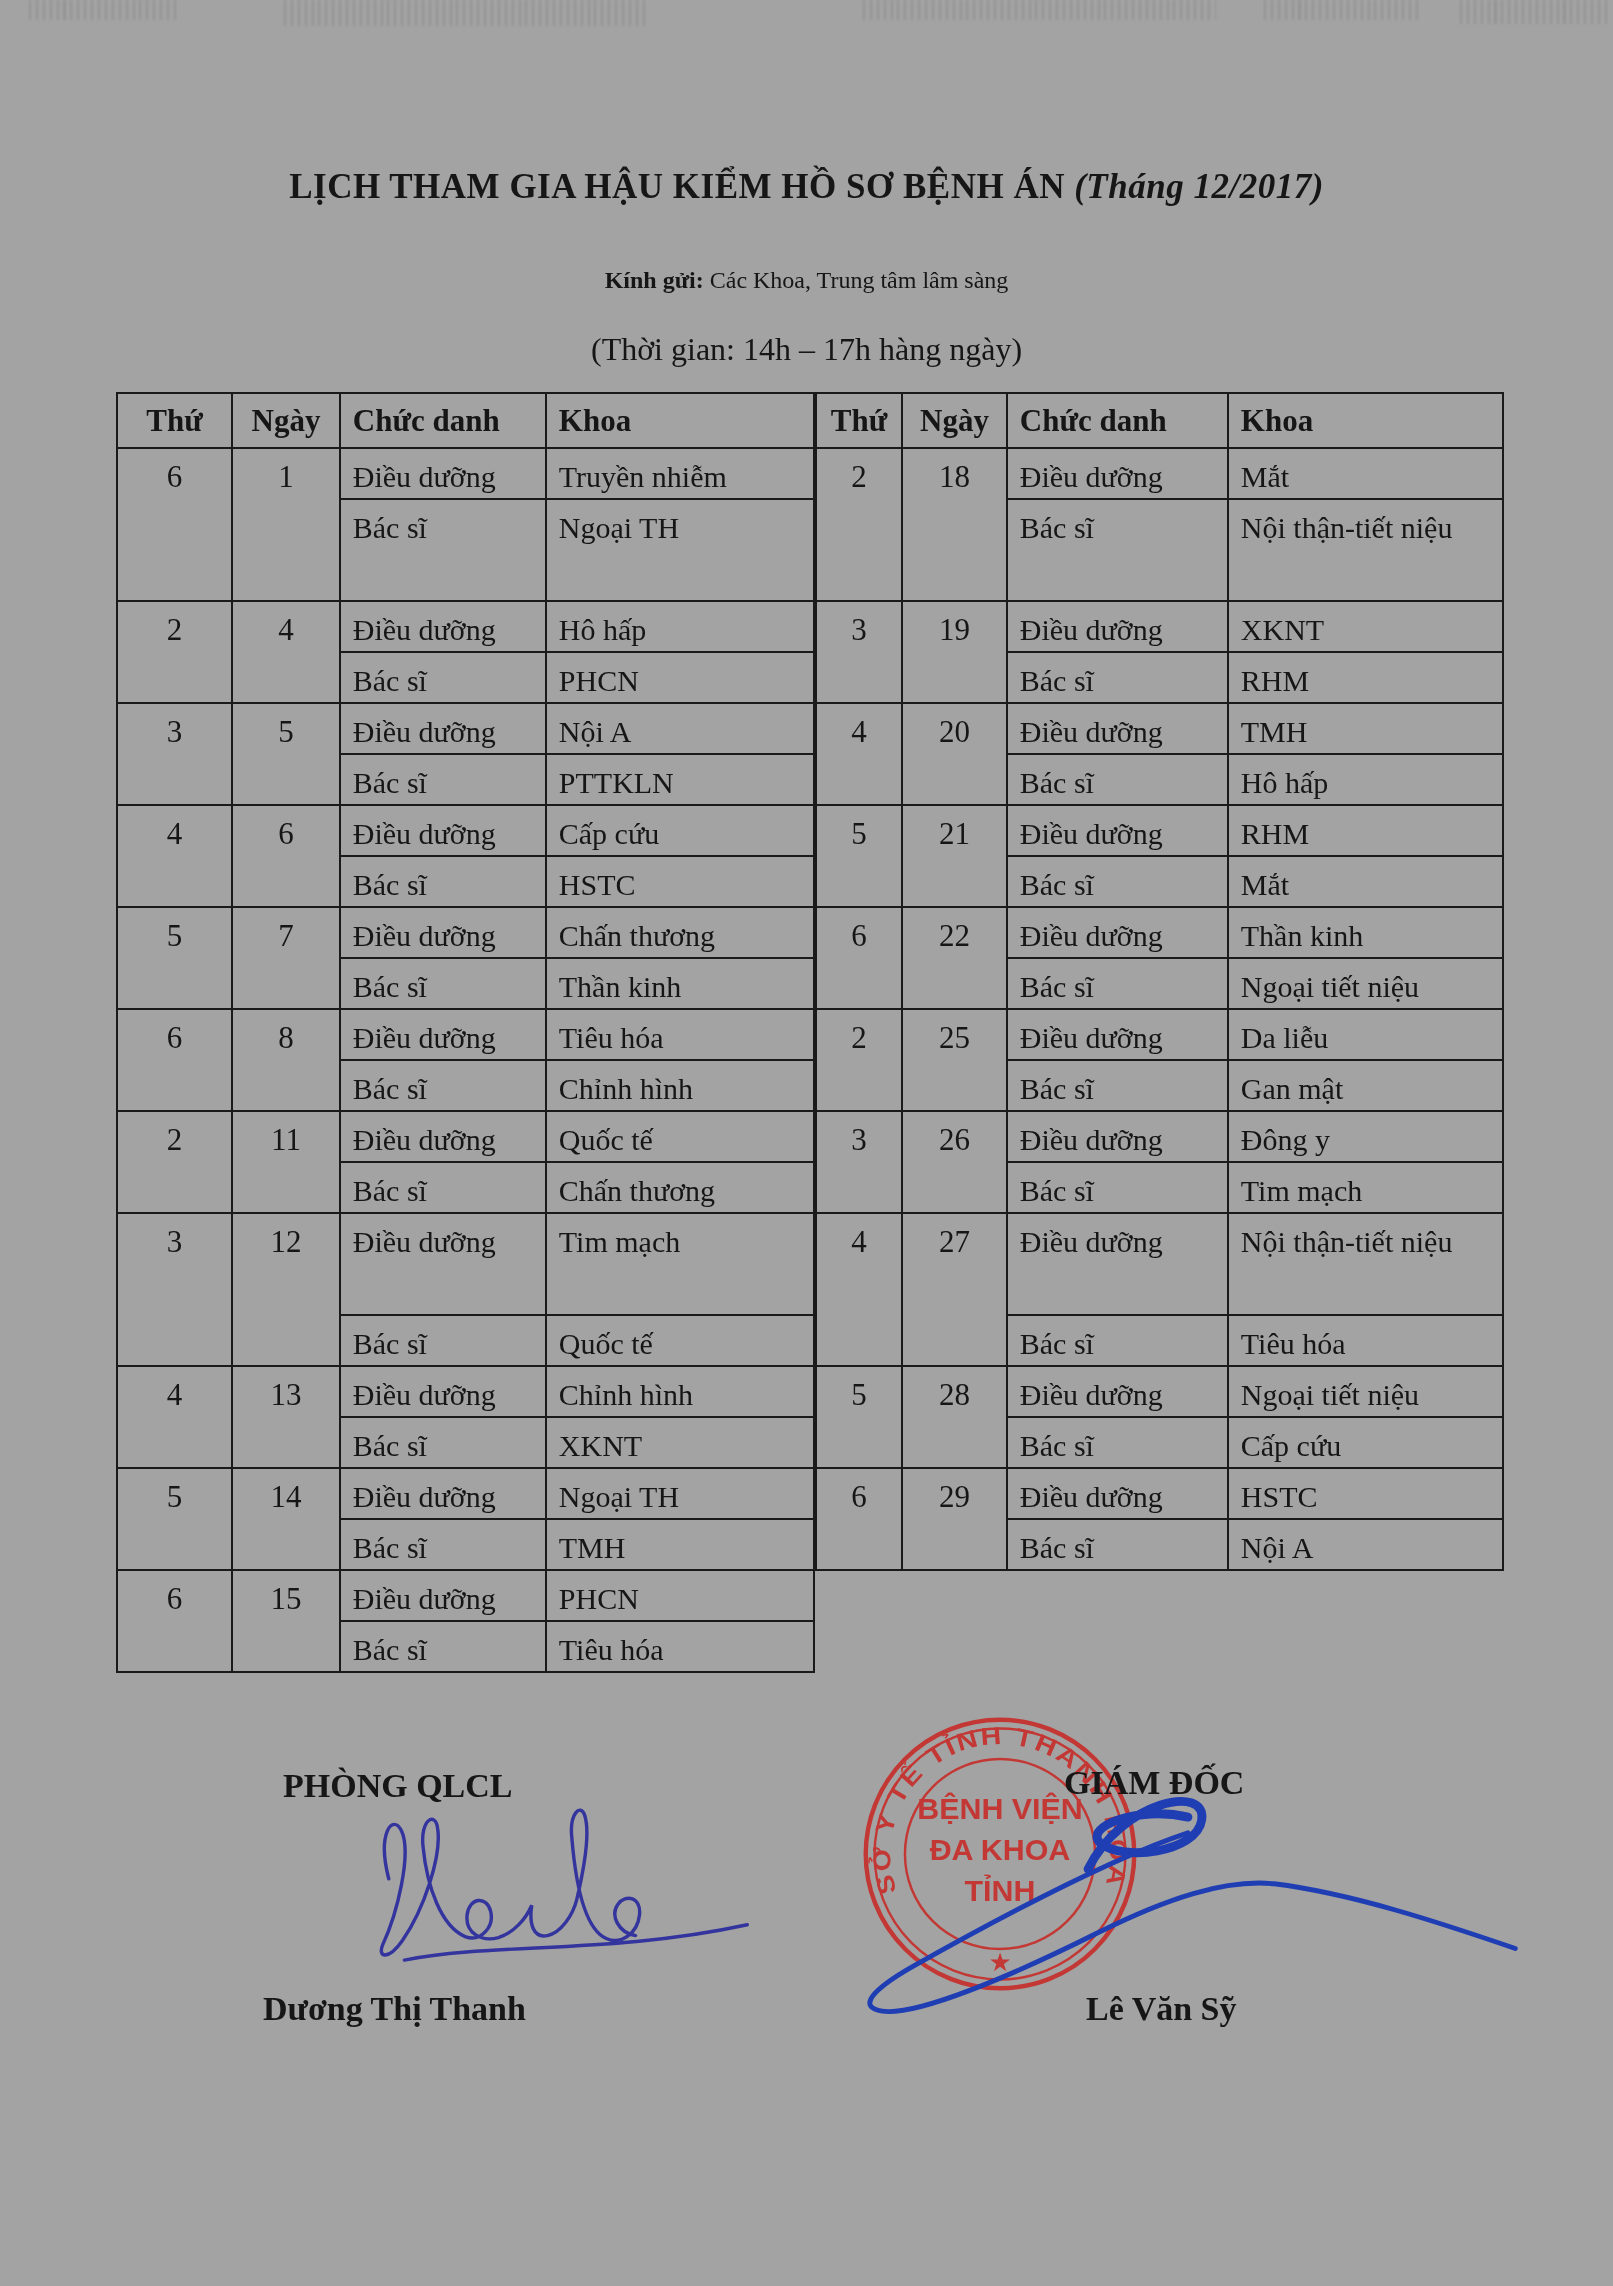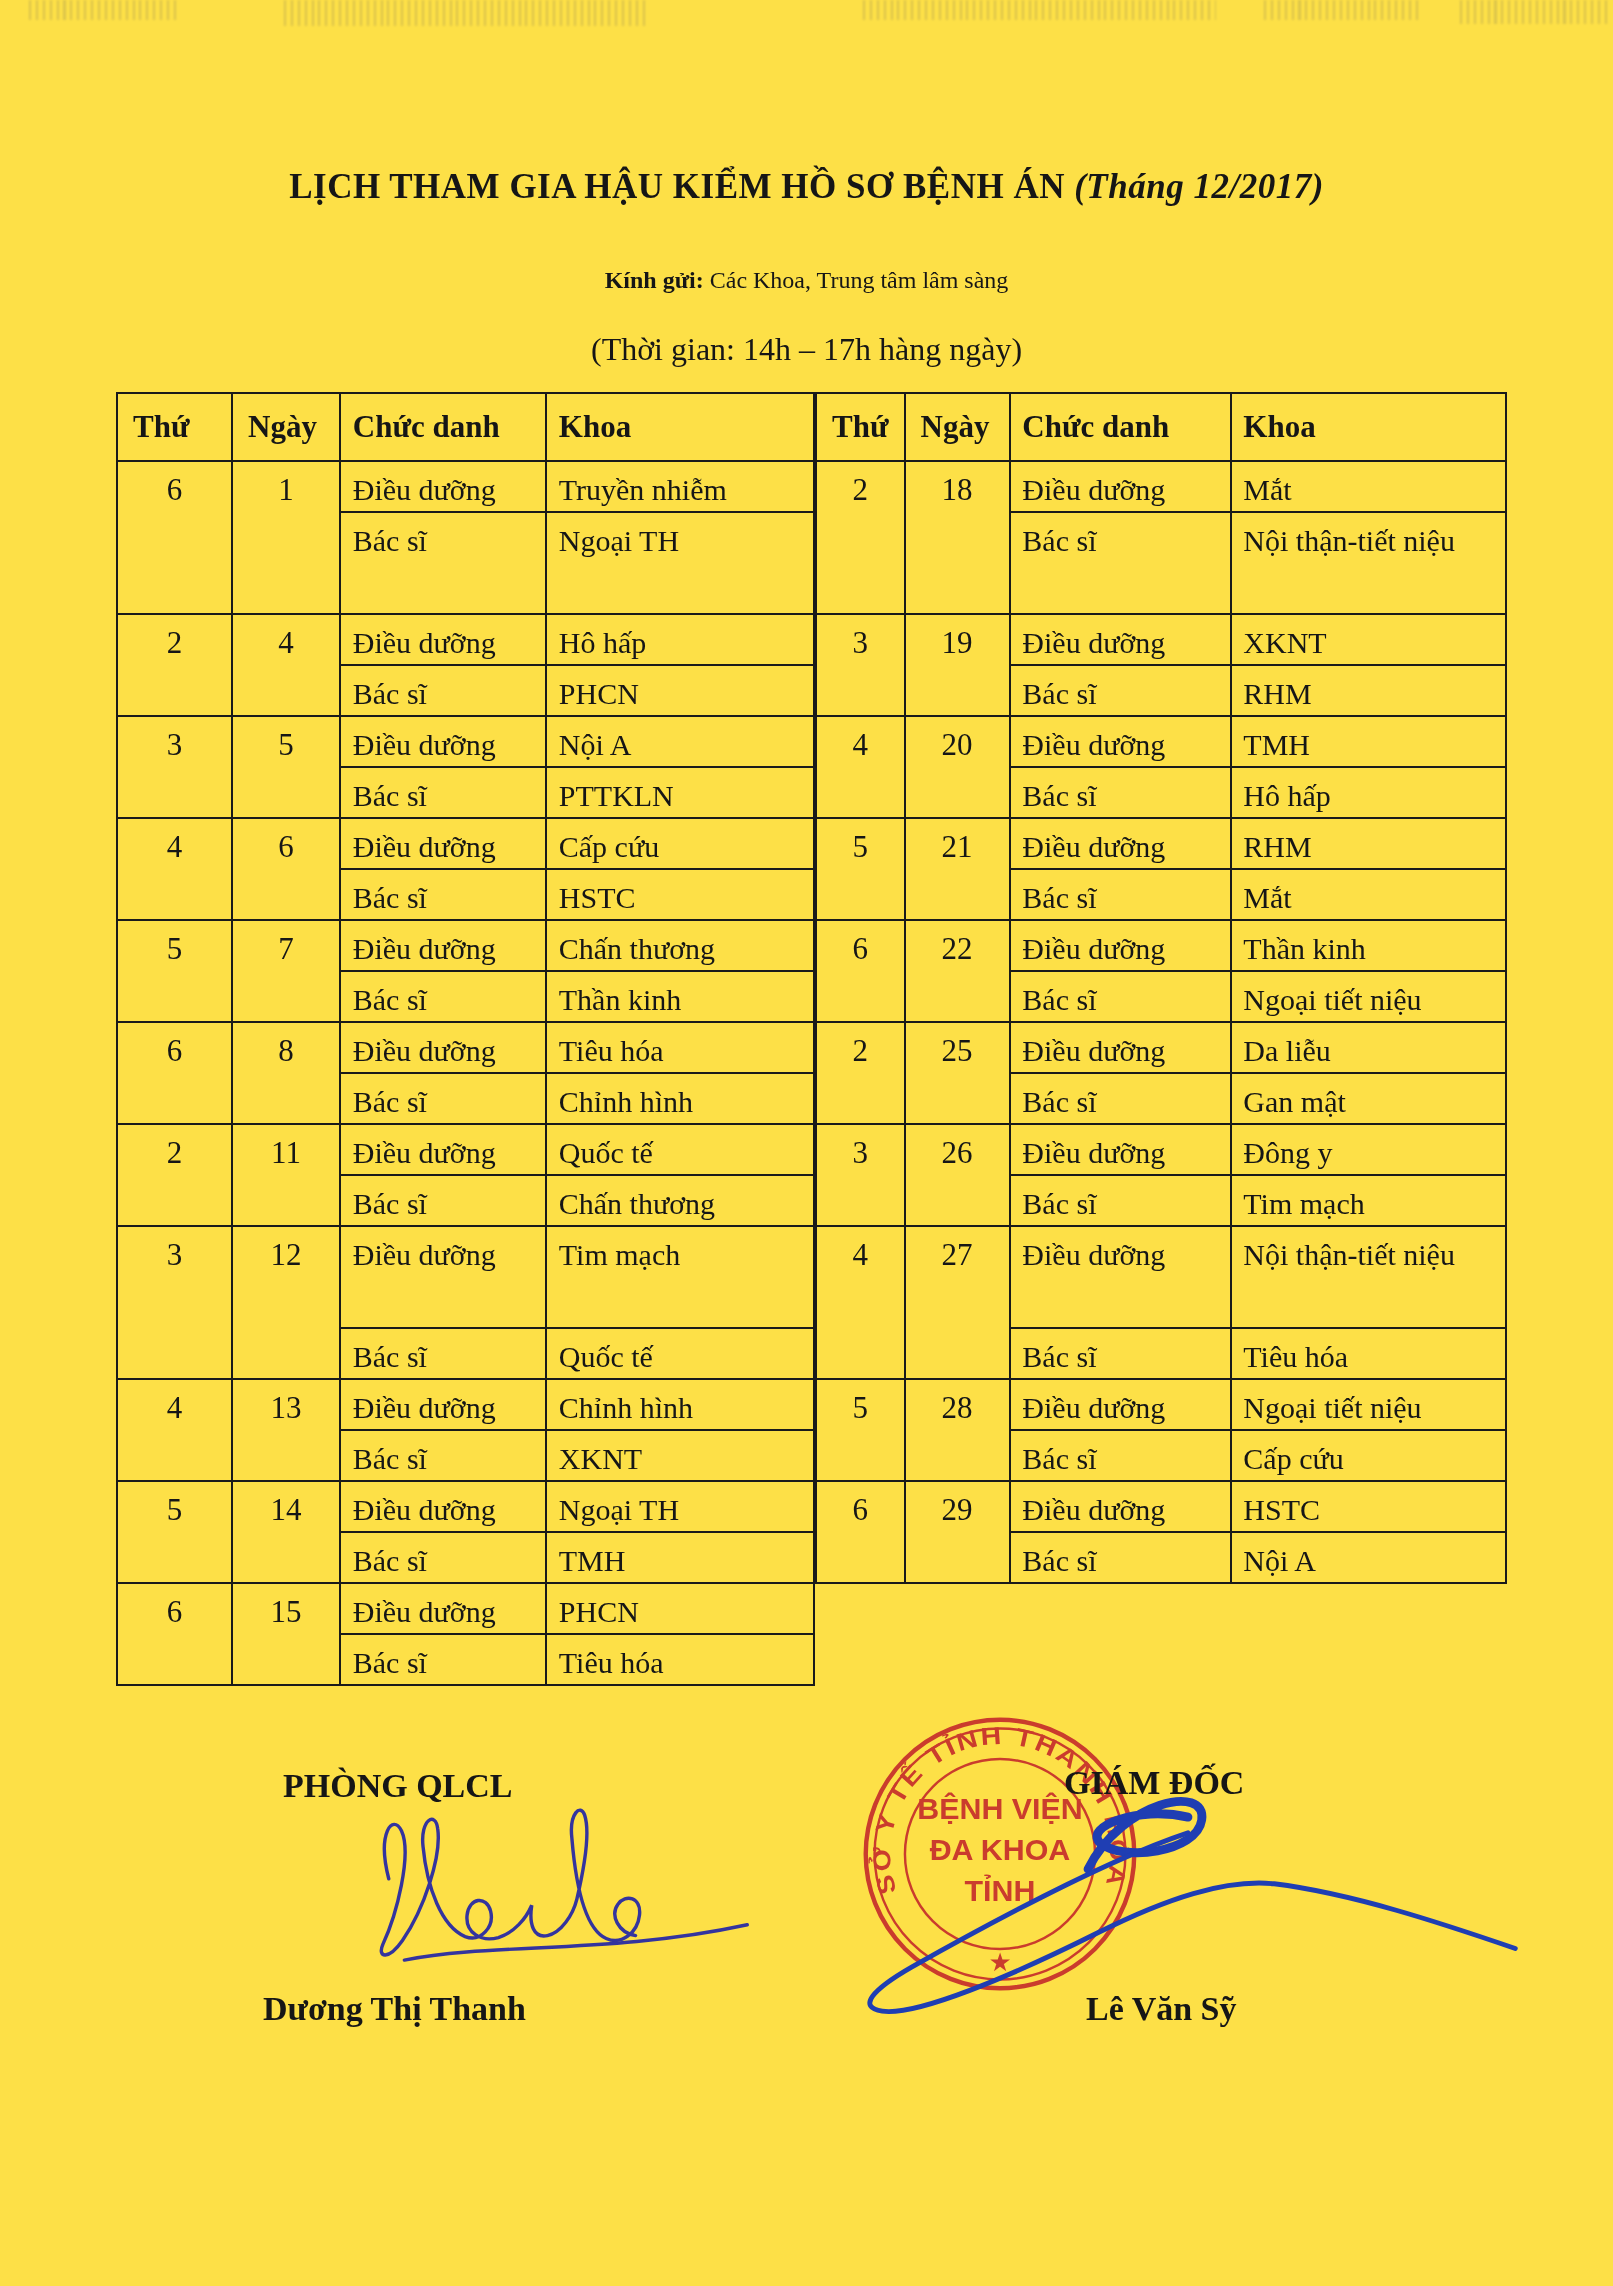--- a/index.html
+++ b/index.html
@@ -1,18 +1,18 @@
 <!DOCTYPE html>
 <html lang="vi"><head>
 <meta charset="utf-8">
 <style>
   html,body { margin:0; padding:0; background:#ffffff; }
   .page {
     position:relative; width:1613px; height:2287px; margin:0 auto;
-    background:#fde047; overflow:hidden;
+    background:#a3a3a3; overflow:hidden;
     font-family:"Liberation Serif", serif; color:#161616;
   }
   
   .scan-noise {
     position:absolute; top:0; height:19.6px; opacity:.28; filter:blur(1px);
     background:repeating-linear-gradient(90deg, rgba(90,90,90,.75) 0 2px, transparent 2px 6.9px);
   }
   .n1{left:29px;width:147px;} .n2{left:284px;width:363px;height:25.5px;}
   .n3{left:863px;width:353px;} .n4{left:1264px;width:157px;} .n5{left:1460px;width:147px;height:23.5px;}
 
@@ -25,21 +25,21 @@
 
   .tables { position:absolute; left:116px; top:392px; display:flex; align-items:flex-start; }
   table { border-collapse:collapse; table-layout:fixed; }
   table.left  { border:2.9px solid #1a1a1a; border-right-width:0; }
   table.right { border:2.9px solid #1a1a1a; border-left-width:1px; }
   th, td { border:2px solid #1a1a1a; overflow:hidden; }
   thead tr { height:55px; }
   tr.rn { height:51px; }
   tr.rt { height:102px; }
   th { font-size:31px; font-weight:bold; text-align:left; padding:0 0 0 11.8px; vertical-align:middle; }
-  th.num { text-align:left; padding:15px; }
+  th.num { text-align:center; padding:0; }
   td { font-size:30px; line-height:1.38; vertical-align:top; }
   td.num { text-align:center; padding-top:6.9px; font-size:31px; }
   td.role, td.khoa { padding:6.9px 9.8px 0 11.8px; }
 
   .sig-title { position:absolute; font-size:34px; font-weight:bold; z-index:4;margin-top:19px; }
   .sig-name  { position:absolute; font-size:34px; font-weight:bold; z-index:4; }
   .t-left  { left:283px;  top:1748px; }
   .t-right { left:1064px; top:1745px; }
   .nm-left { left:263px;  top:1990px; }
   .nm-right{ left:1086px; top:1990px; }

